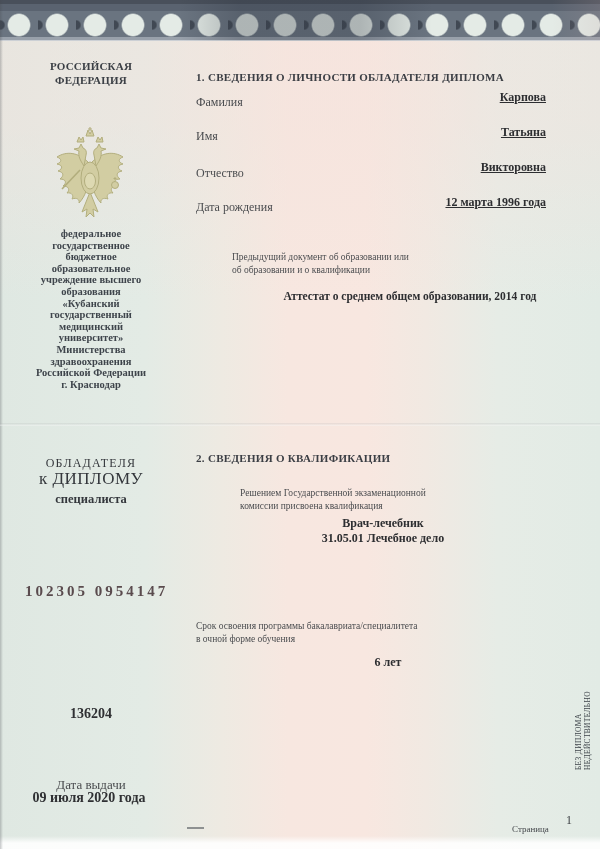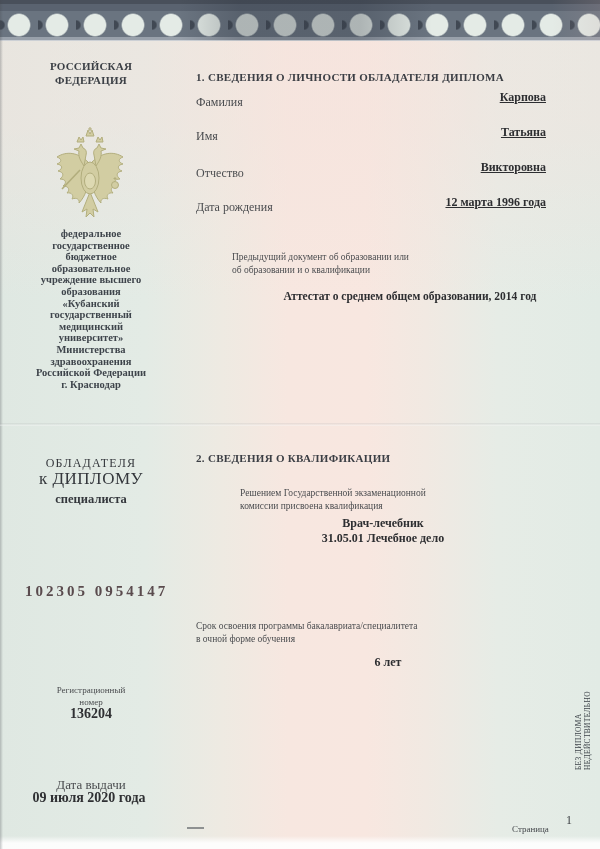--- a/index.html
+++ b/index.html
@@ -137,22 +137,20 @@
   <div class="abs decision pre">Решением Государственной экзаменационной
 комиссии присвоена квалификация</div>
   <div class="abs qual">
     <div>Врач-лечебник</div>
     <div>31.05.01 Лечебное дело</div>
   </div>
   <div class="abs dur-label pre">Срок освоения программы бакалавриата/специалитета
 в очной форме обучения</div>
   <div class="abs dur-value">6 лет</div>
 
-  <div class="abs reg-label ctr pre">Регистрационный
-номер</div>
   <div class="abs reg-number ctr">136204</div>
   <div class="abs issue-label ctr">Дата выдачи</div>
   <div class="abs issue-date ctr">09 июля 2020 года</div>
 
   <div class="abs dash"></div>
   <div class="abs page-label">Страница</div>
   <div class="abs page-number">1</div>
   <div class="abs side-note">БЕЗ ДИПЛОМА НЕДЕЙСТВИТЕЛЬНО</div>
 </div>
 

